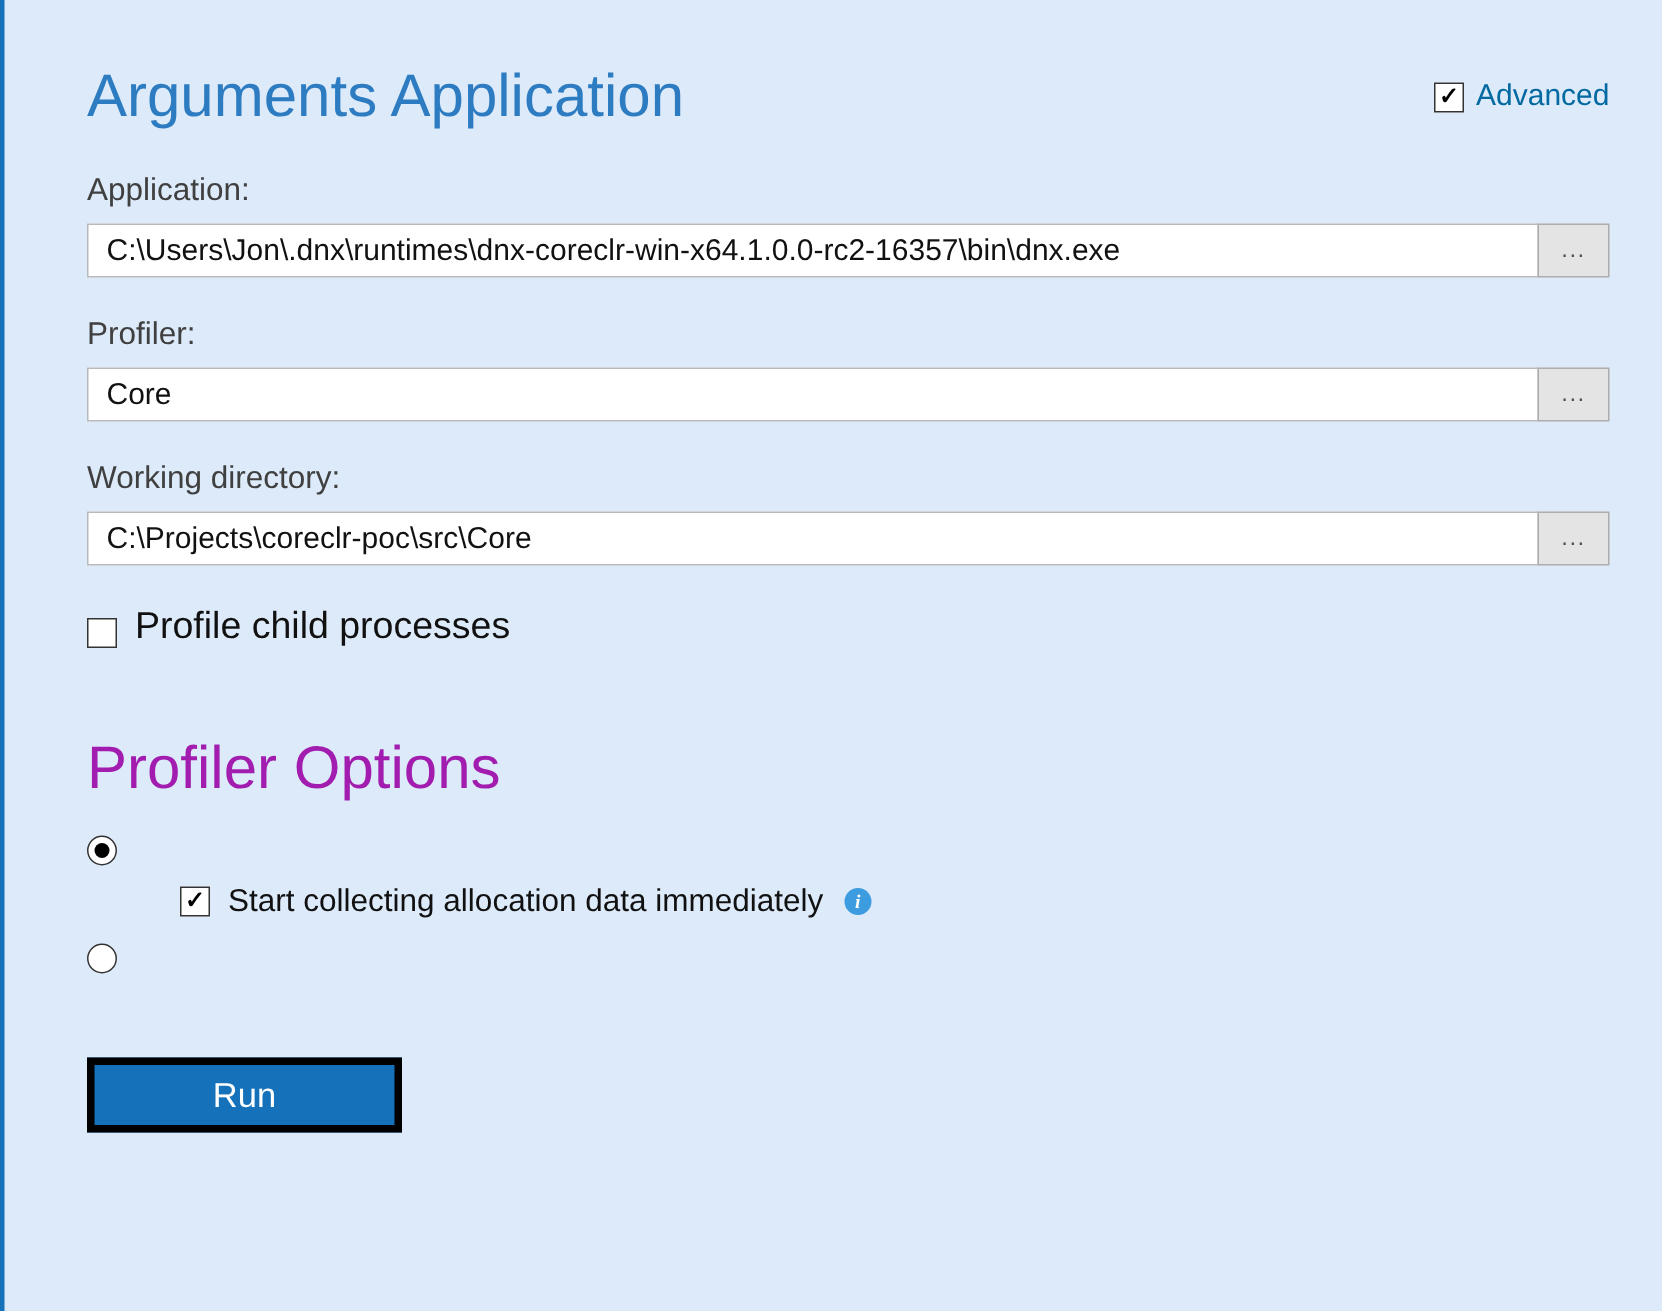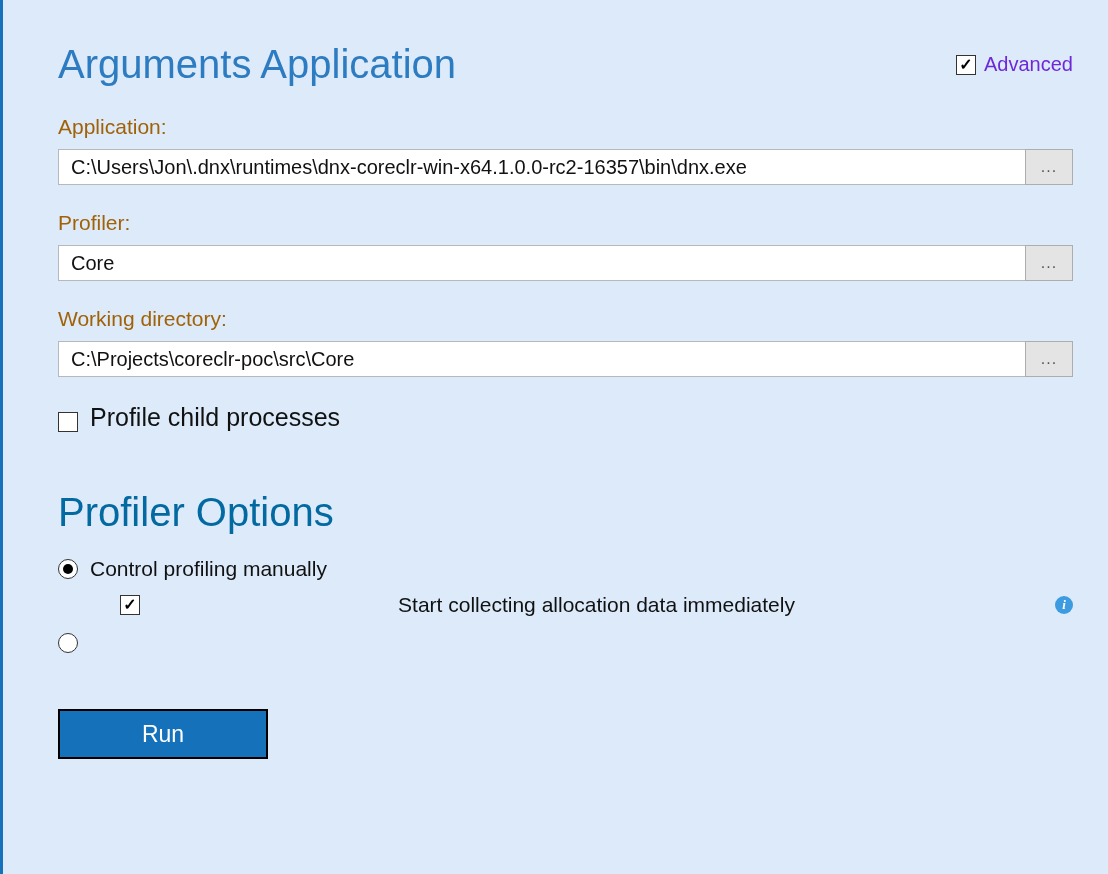--- a/index.html
+++ b/index.html
@@ -23,21 +23,21 @@
     h1 {
       font-size: 40px;
       font-weight: 300;
       color: #2d7cc1;
     }
     .advanced-wrap {
       display: flex;
       align-items: center;
       gap: 8px;
       font-size: 20px;
-      color: #6d28d9;
+      color: #0369a1;
     }
     .checkbox {
       width: 20px;
       height: 20px;
       border: 1.5px solid #333;
       background: #fff;
       display: inline-flex;
       align-items: center;
       justify-content: center;
       cursor: pointer;
@@ -47,21 +47,21 @@
       font-size: 16px;
       font-weight: bold;
       color: #000;
       line-height: 1;
     }
     .field-group {
       margin-bottom: 26px;
     }
     .field-label {
       font-size: 21px;
-      color: #a16207;
+      color: #404040;
       margin-bottom: 10px;
       display: block;
     }
     .input-row {
       display: flex;
     }
     .text-input {
       flex: 1;
       height: 36px;
       border: 1px solid #b5b8bc;
@@ -94,21 +94,21 @@
       font-size: 25px;
       color: #111;
       margin-top: 24px;
     }
     .section2 {
       margin-top: 58px;
     }
     h2 {
       font-size: 40px;
       font-weight: 300;
-      color: #0369a1;
+      color: #a21caf;
       margin-bottom: 22px;
     }
     .radio-row {
       display: flex;
       align-items: center;
       gap: 12px;
       font-size: 21px;
       color: #111;
       margin-bottom: 12px;
     }
@@ -131,21 +131,20 @@
       border-radius: 50%;
     }
     .sub-check {
       margin-left: 62px;
       margin-bottom: 16px;
       display: flex;
       align-items: center;
       gap: 12px;
       font-size: 21px;
       color: #111;
-      justify-content: space-between;
     }
     .info-icon {
       width: 18px;
       height: 18px;
       border-radius: 50%;
       background: #3d9ce0;
       color: #fff;
       font-size: 13px;
       font-weight: bold;
       font-style: italic;
@@ -153,21 +152,21 @@
       display: inline-flex;
       align-items: center;
       justify-content: center;
       margin-left: 2px;
     }
     .run-btn {
       margin-top: 44px;
       width: 210px;
       height: 50px;
       background: #1471ba;
-      border: 2px solid #000000;
+      border: 5px solid #000000;
       color: #fff;
       font-size: 23px;
       font-family: inherit;
       cursor: pointer;
     }
   </style>
 </head>
 <body>
 
 <div class="container">
@@ -206,21 +205,20 @@
   <div class="checkbox-row">
     <span class="checkbox"></span>
     <span>Profile child processes</span>
   </div>
 
   <div class="section2">
     <h2>Profiler Options</h2>
 
     <div class="radio-row">
       <span class="radio selected"></span>
-      <span>Control profiling manually</span>
     </div>
 
     <div class="sub-check">
       <span class="checkbox checked"></span>
       <span>Start collecting allocation data immediately</span>
       <span class="info-icon">i</span>
     </div>
 
     <div class="radio-row">
       <span class="radio"></span>

